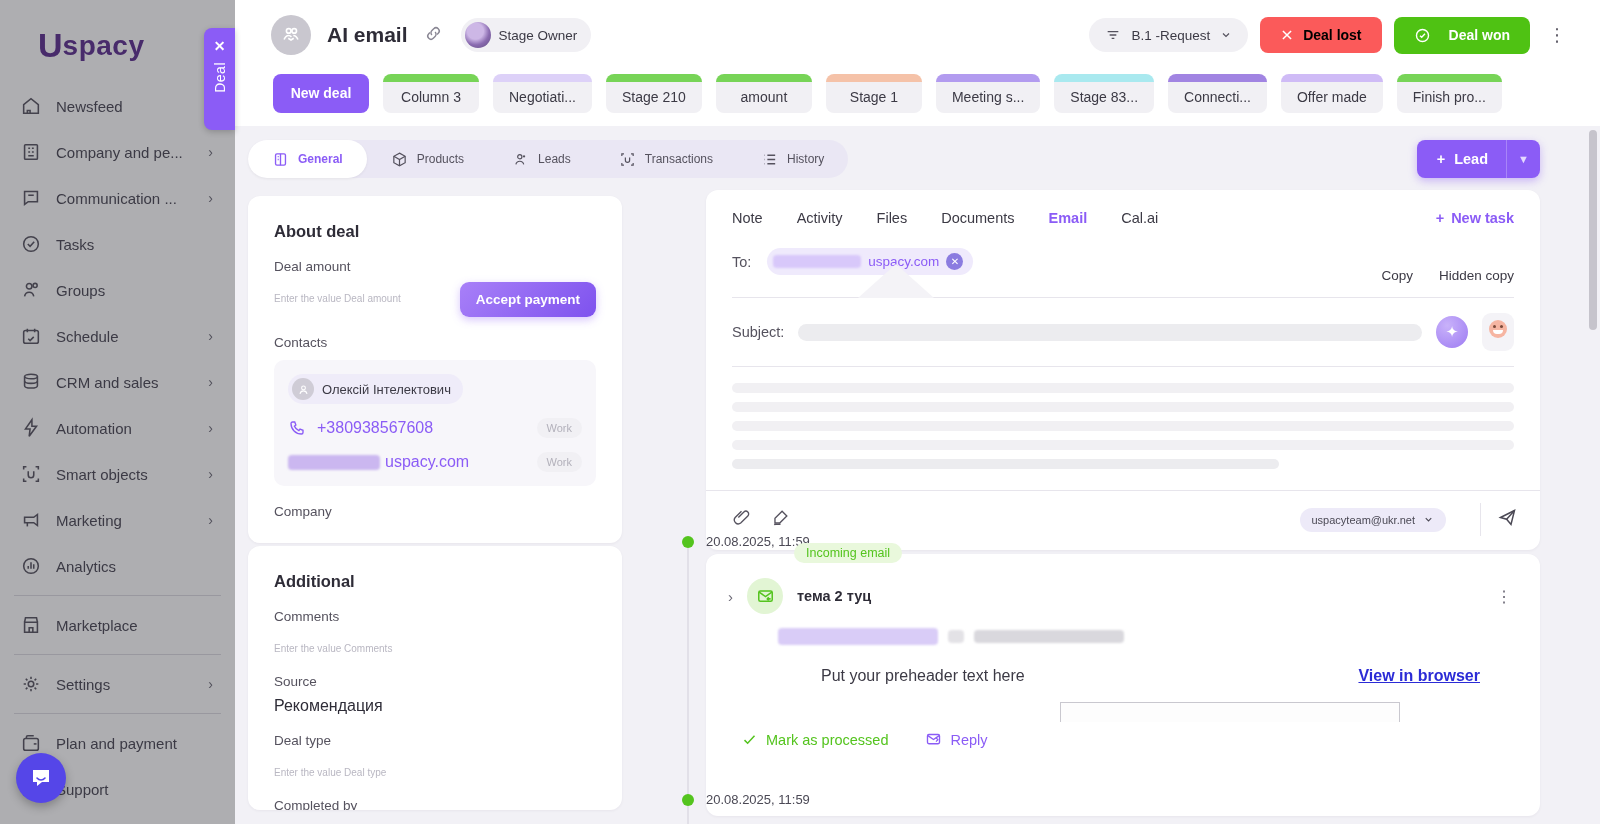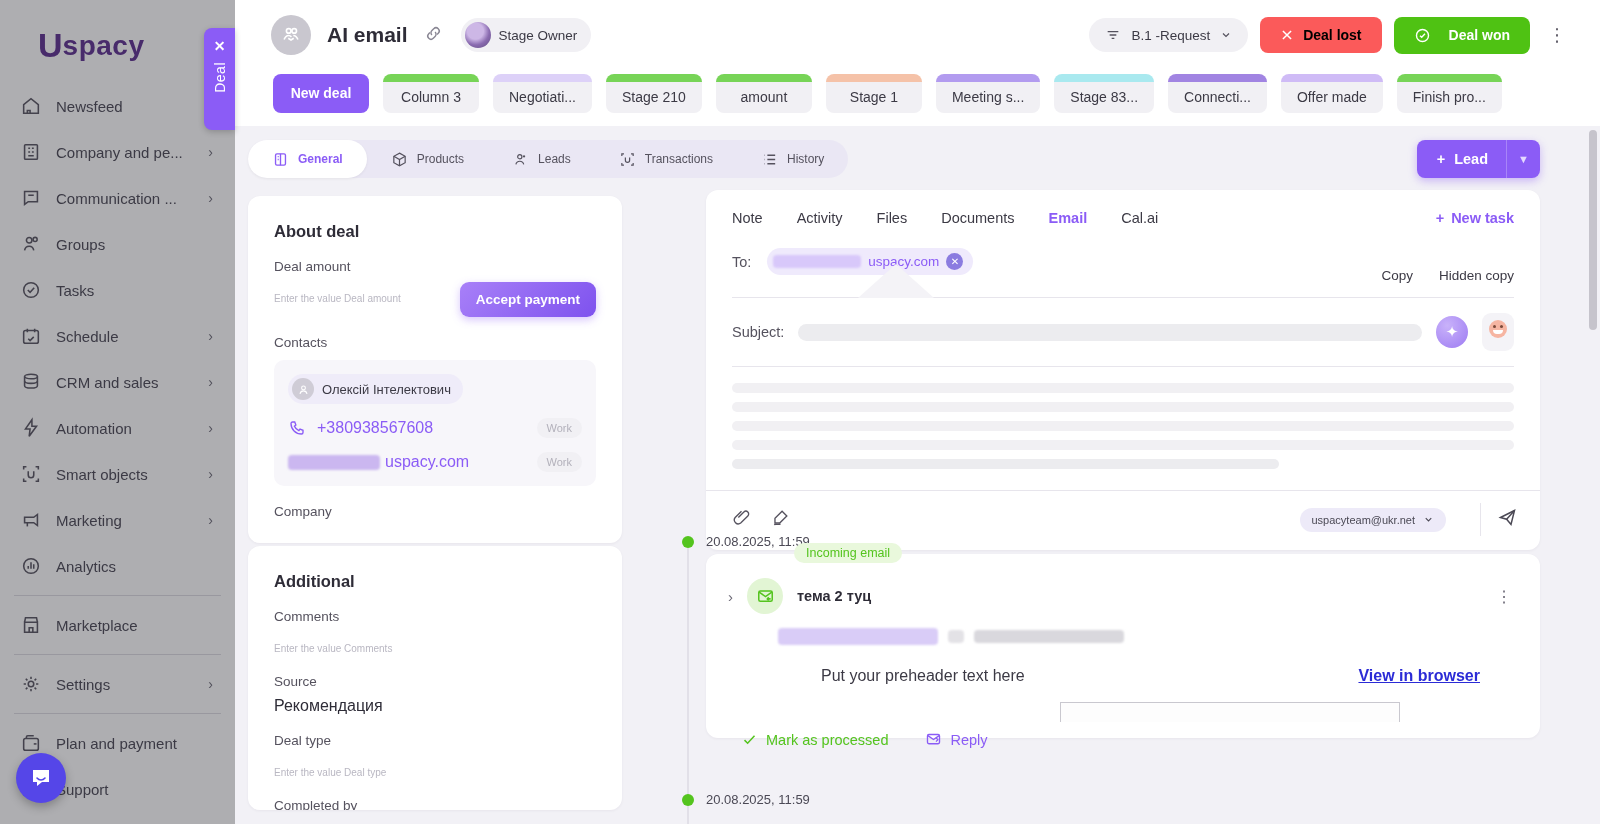--- a/index.html
+++ b/index.html
@@ -116,21 +116,21 @@
   .skel-line.short { width:70%; background:#ececef; }
   .compose-foot { display:flex; align-items:center; padding:12px 16px 14px 26px; border-top:1px solid #e7e5ec; margin-top:8px; gap:20px; }
   .foot-ic { color:#55525e; cursor:pointer; }
   .from-pill { margin-left:auto; background:#edeaf8; border-radius:14px; padding:6px 12px; font-size:11px; color:#4b4955; display:flex; align-items:center; gap:8px; cursor:pointer; }
   .send-btn { border-left:1px solid #e7e5ec; padding:4px 6px 4px 16px; margin-left:14px; cursor:pointer; color:#4b4955; }
 
   
   .tl-line { position:absolute; left:452px; top:420px; width:2px; height:370px; background:#e2e0e8; }
   .tl-dot { position:absolute; width:12px; height:12px; border-radius:50%; background:#54c41e; }
   .tl-date { position:absolute; font-size:13px; color:#4b4955; }
-  .mail-card { position:absolute; left:471px; top:428px; width:834px; height:184px; padding:0; }
+  .mail-card { position:absolute; left:471px; top:428px; width:834px; height:262px; padding:0; }
   .inc-badge { position:absolute; left:88px; top:-11px; background:#e9f8dc; color:#54c41e; font-size:12.5px; padding:3px 12px; border-radius:10px; }
   .mail-head { display:flex; align-items:center; gap:14px; padding:24px 22px 6px 22px; }
   .mail-exp { color:#6d6a77; font-size:15px; cursor:pointer; }
   .mail-ic-circle { width:36px; height:36px; border-radius:50%; background:#e2f5d4; display:flex; align-items:center; justify-content:center; }
   .mail-title { font-size:14.5px; font-weight:bold; color:#2e2c37; }
   .mail-kebab { margin-left:auto; color:#6d6a77; cursor:pointer; padding:0 6px; }
   .mail-meta { display:flex; gap:10px; padding:8px 22px 0 72px; align-items:center; }
   .meta-chip-purple { width:160px; height:17px; background:#d9ccf7; }
   .meta-sq { width:16px; height:13px; background:#e3e2e6; }
   .meta-gray { width:150px; height:13px; background:#d9d8dd; }
@@ -183,35 +183,35 @@
             <path d="M5 5h14v11H9l-4 3z"></path>
             <path d="M9 9h6"></path>
           </svg>
         </span>
       <span class="lbl">Communication ...</span>
       <span class="arr">›</span>
     </div>
     <div class="nav-item">
       <span class="ic">
           <svg viewBox="0 0 24 24" fill="none" stroke="currentColor" stroke-width="1.7">
+            <circle cx="12" cy="12" r="8"></circle>
+            <path d="M8.5 12l2.5 2.5 4.5-5"></path>
+          </svg>
+        </span>
+      <span class="lbl">Tasks</span>
+    </div>
+    <div class="nav-item">
+      <span class="ic">
+          <svg viewBox="0 0 24 24" fill="none" stroke="currentColor" stroke-width="1.7">
             <circle cx="10" cy="8" r="3"></circle>
             <path d="M5 19c.5-3 2.5-4.5 5-4.5S14.5 16 15 19"></path>
             <circle cx="16.5" cy="7" r="2.2"></circle>
           </svg>
         </span>
       <span class="lbl">Groups</span>
-    </div>
-    <div class="nav-item">
-      <span class="ic">
-          <svg viewBox="0 0 24 24" fill="none" stroke="currentColor" stroke-width="1.7">
-            <circle cx="12" cy="12" r="8"></circle>
-            <path d="M8.5 12l2.5 2.5 4.5-5"></path>
-          </svg>
-        </span>
-      <span class="lbl">Tasks</span>
     </div>
     <div class="nav-item">
       <span class="ic">
           <svg viewBox="0 0 24 24" fill="none" stroke="currentColor" stroke-width="1.7">
             <rect x="4" y="6" width="16" height="14" rx="2"></rect>
             <path d="M8 4v4M16 4v4M9 15l2 2 4-4"></path>
           </svg>
         </span>
       <span class="lbl">Schedule</span>
       <span class="arr">›</span>

